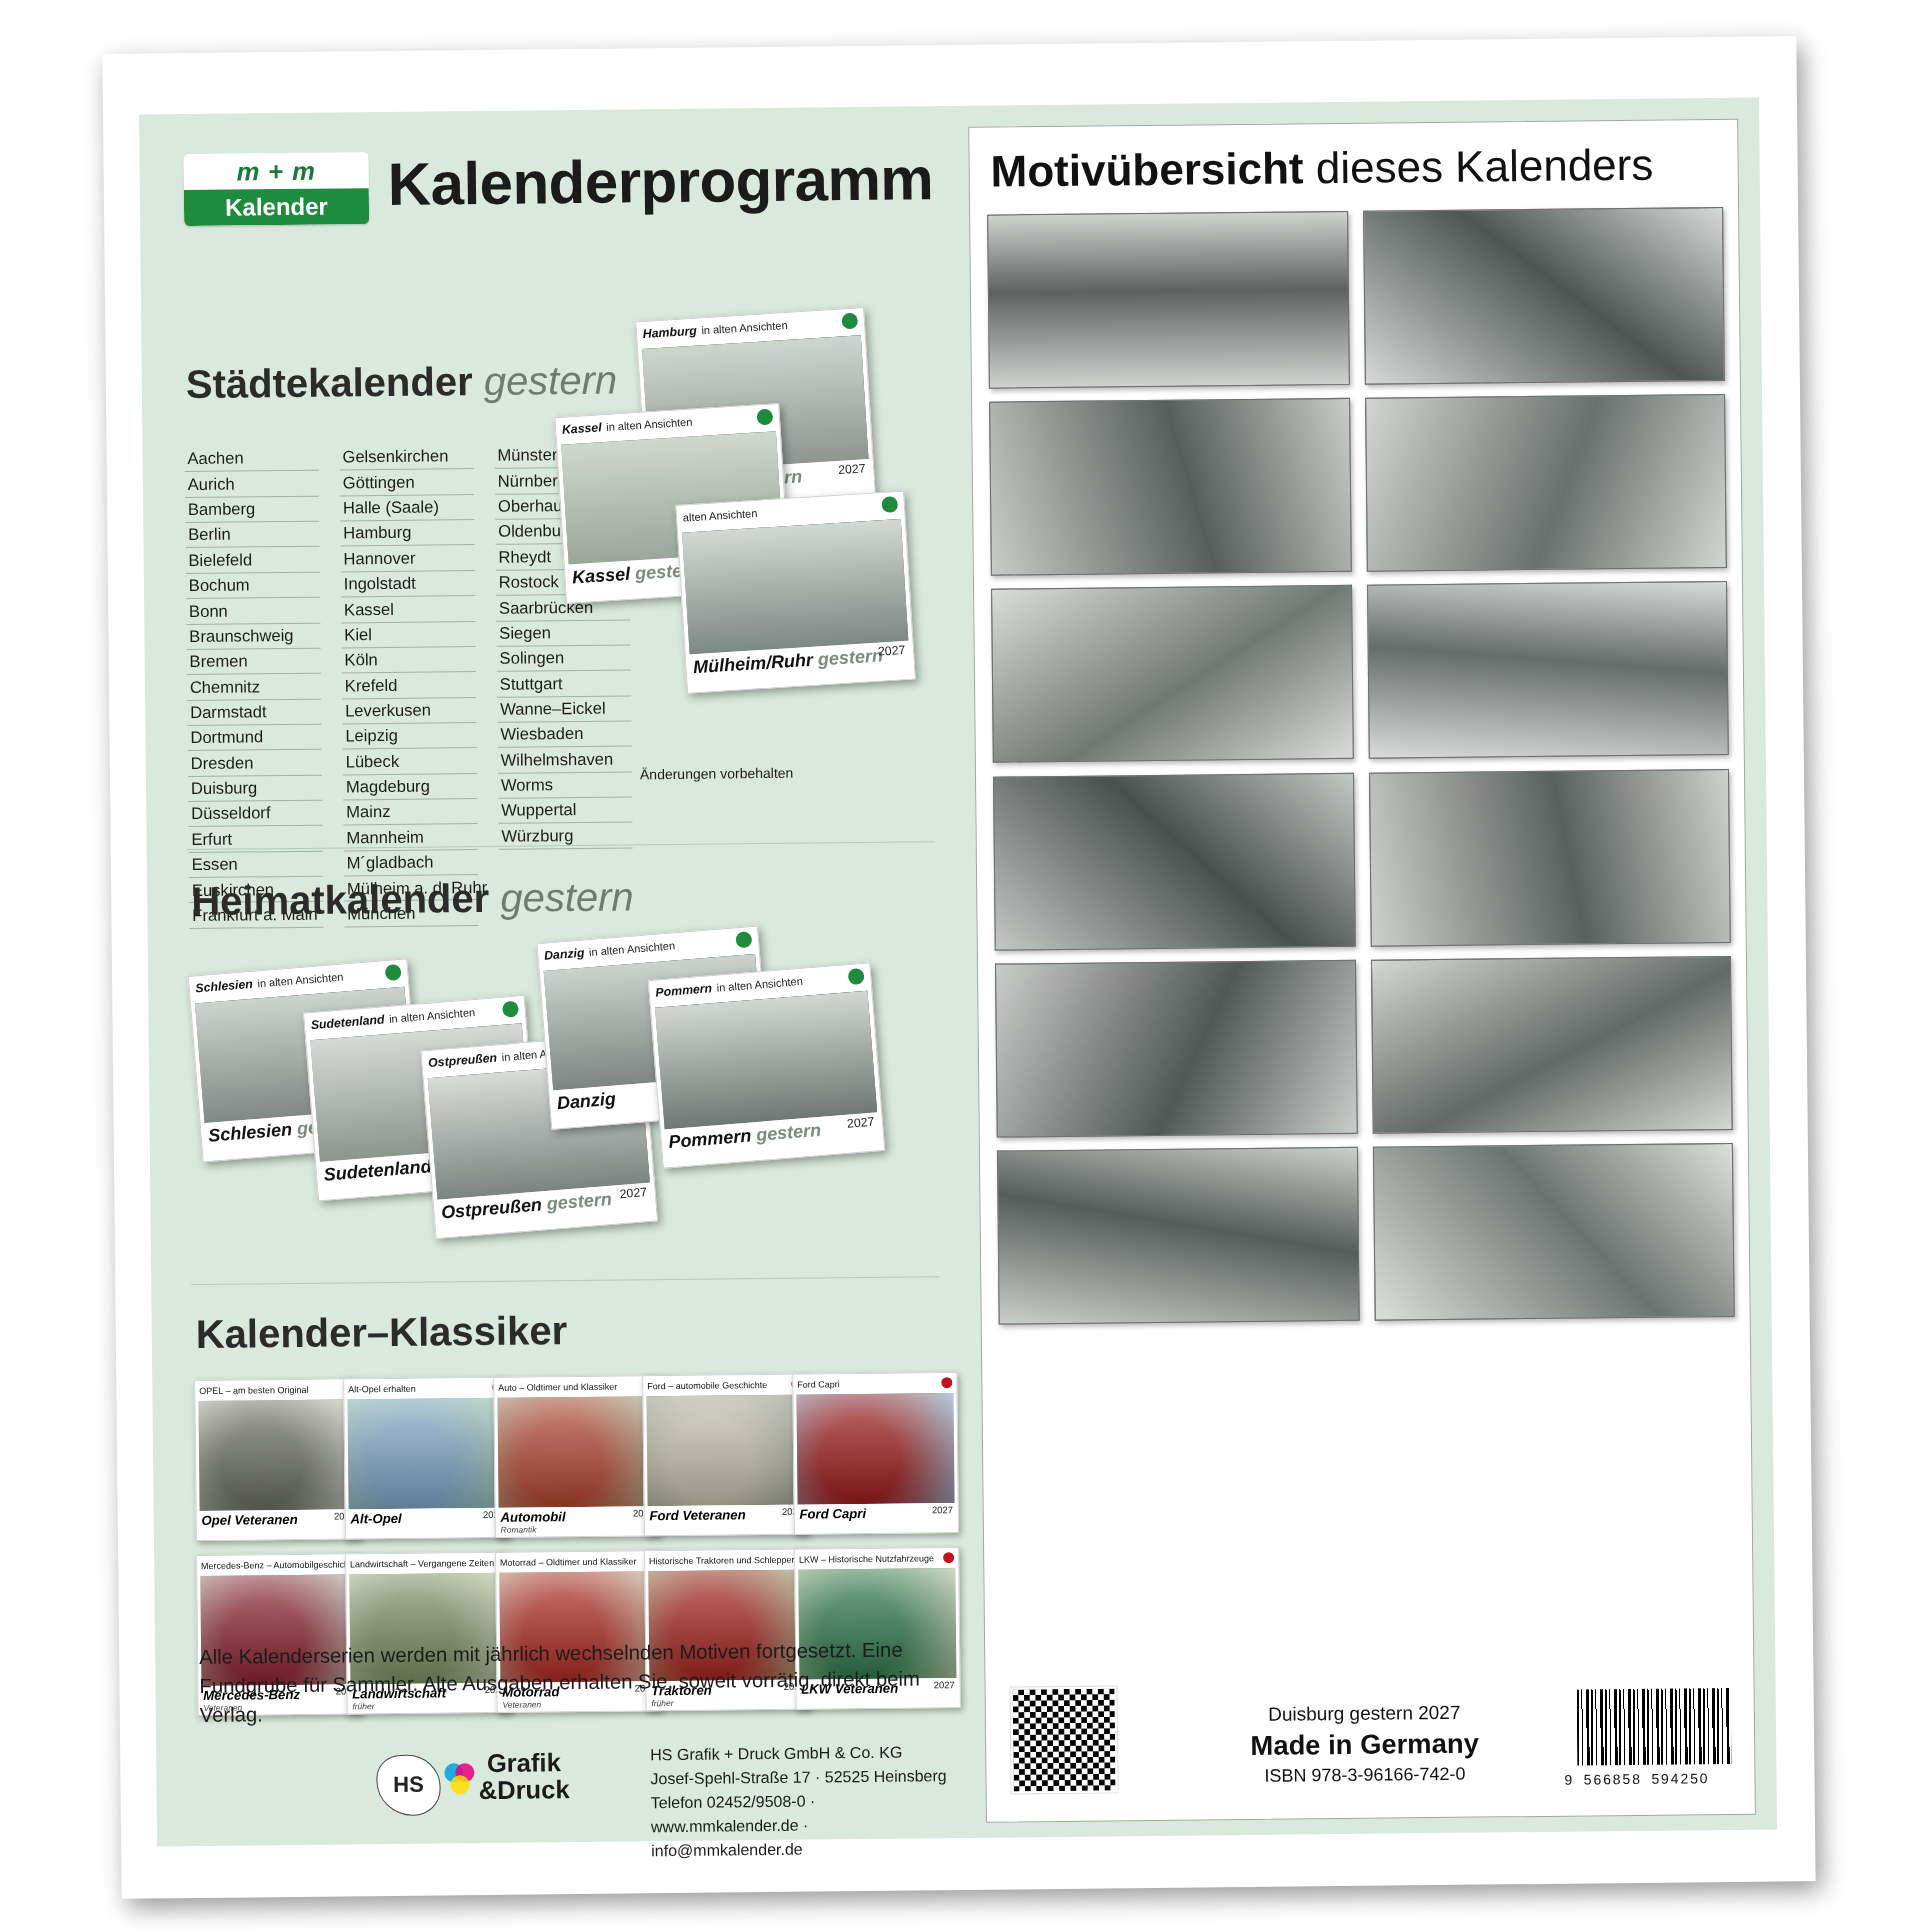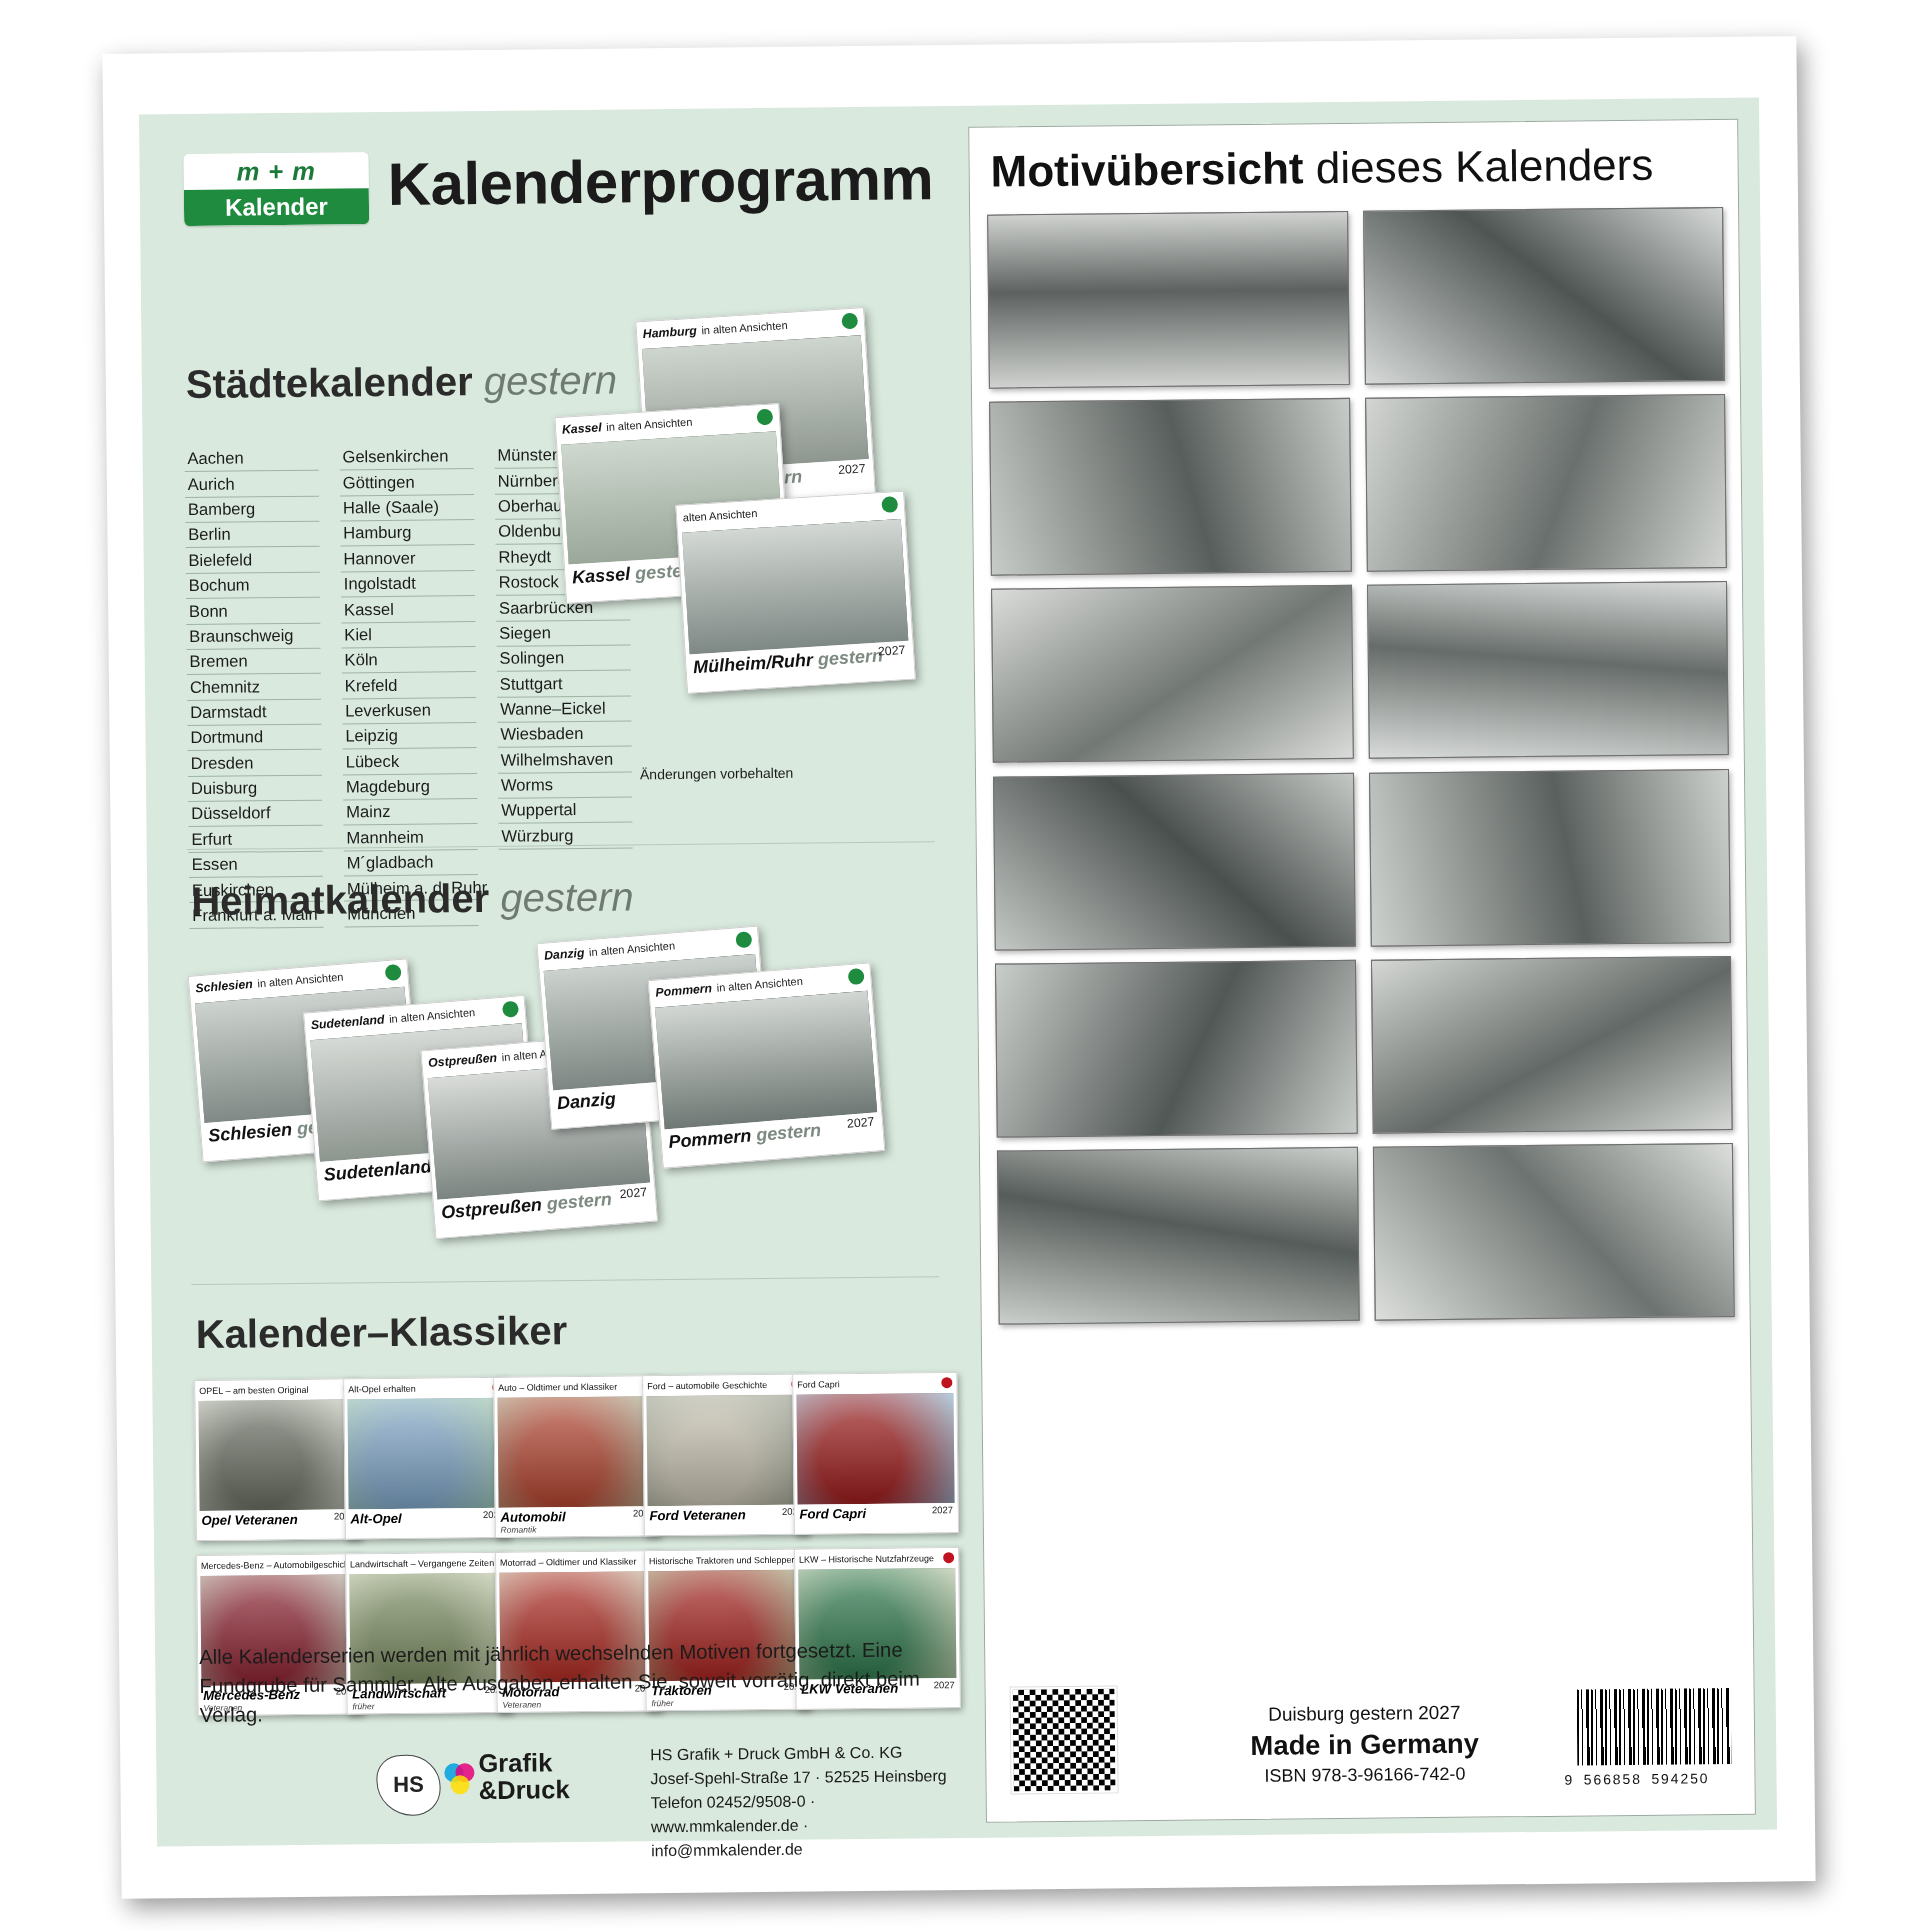--- a/index.html
+++ b/index.html
@@ -250,21 +250,21 @@
     width: 62px; height: 59px;
     background: #ffffff;
     border: 1.9px solid #444;
     border-radius: 40% 55% 45% 60%;
     display: flex; align-items: center; justify-content: center;
     font-size: 22px; font-weight: bold; color: #222;
   }
   #hs-logo .gd {
     position: absolute;
     left: 102px; top: 0;
-    font-size: 25.6px; font-weight: bold; color: #1b1b1b; line-height: 1.05;
+    font-size: 25.6px; font-weight: bold; color: #1b1b1b; line-height: 1.05; text-align: center;
   }
   #hs-logo .cmyk {
     position: absolute; left: 68px; top: 13.2px; width: 32px; height: 32px;
   }
   #hs-logo .cmyk i {
     position: absolute; width: 19px; height: 19px; border-radius: 50%; opacity: .85;
   }
 
   #imprint {
     position: absolute;

